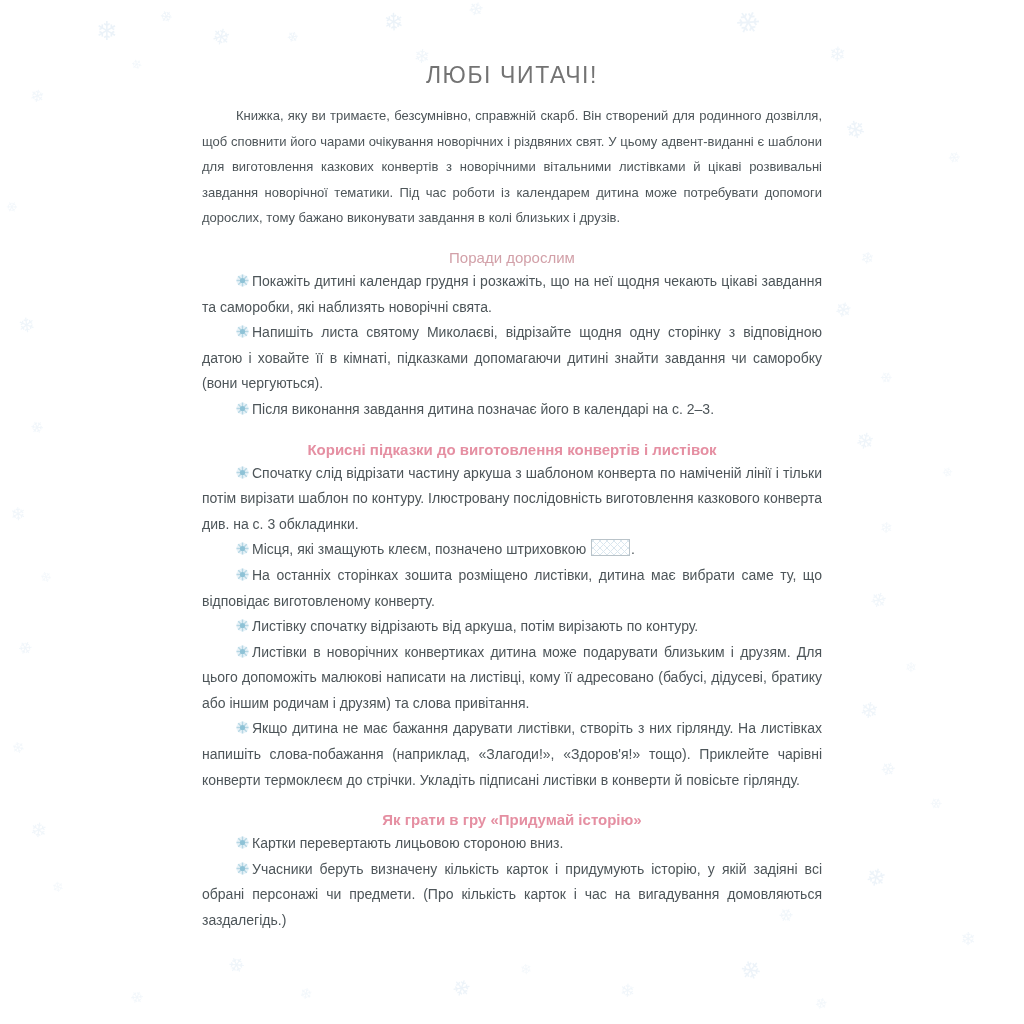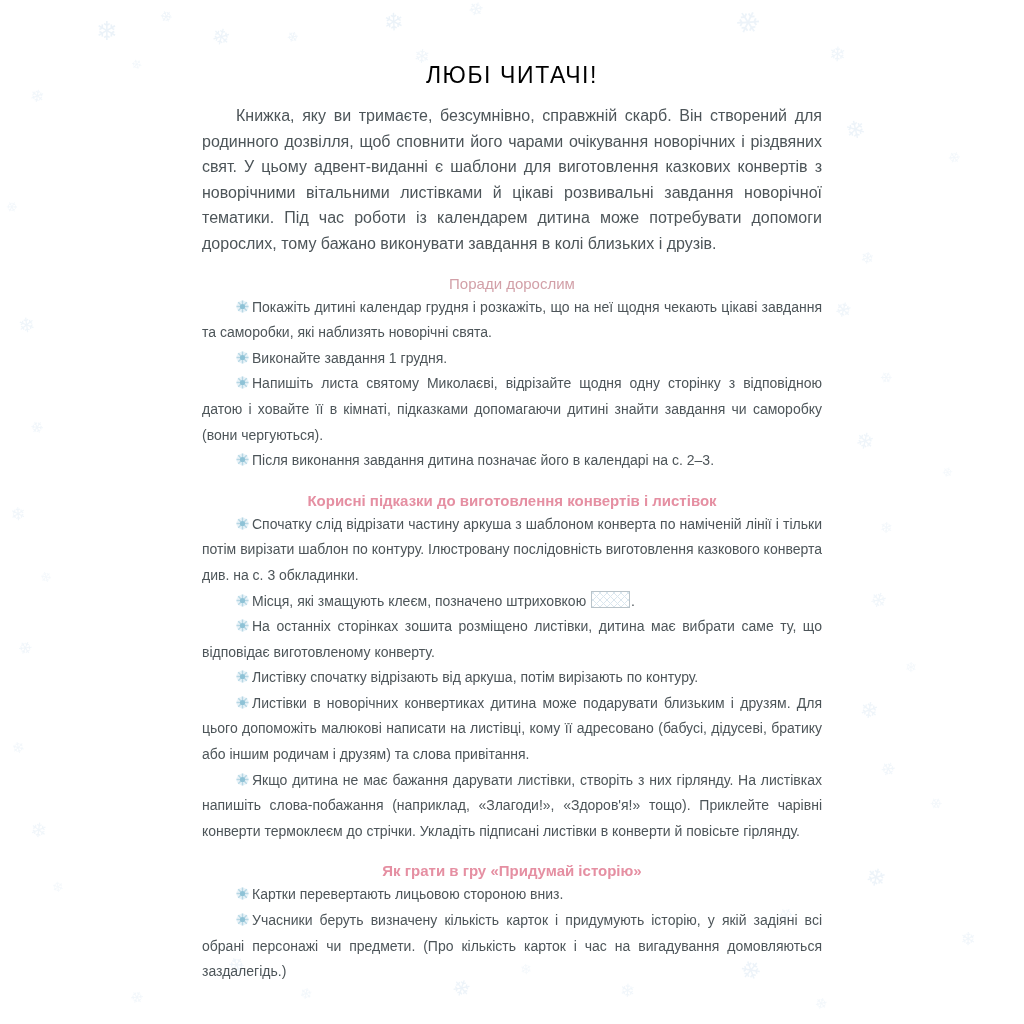--- a/index.html
+++ b/index.html
@@ -40,41 +40,41 @@
     margin: 0 auto;
     padding-top: 62px;
   }
 
   .doc-title {
     margin: 0 0 14px 0;
     text-align: center;
     font-size: 23px;
     font-weight: 400;
     letter-spacing: 1.6px;
-    color: #000000;
+    color: #737373;
   }
 
   .section-heading {
     margin: 18px 0 3px 0;
     text-align: center;
     font-size: 15px;
     font-weight: 400;
     color: #d99aa6;
   }
   .section-heading.rose {
     color: #e58fa2;
     font-weight: bold;
   }
   .section-heading.mauve {
     color: #d2a0a8;
   }
 
   p.body-text {
     margin: 0;
-    font-size: 16px;
+    font-size: 13px;
     line-height: 25.6px;
     color: #4d5559;
     text-align: justify;
     text-indent: 34px;
     hyphens: manual;
   }
 
   
   .bullet-para {
     position: relative;
@@ -189,32 +189,20 @@
     <circle cx="6.5" cy="6.5" r="6.1" fill="#eaf4f9"></circle>
     <line x1="8.70" y1="6.50" x2="12.50" y2="6.50" stroke="#b6d7e4" stroke-width="1.5"></line>
               <line x1="8.06" y1="8.06" x2="10.74" y2="10.74" stroke="#b6d7e4" stroke-width="1.5"></line>
               <line x1="6.50" y1="8.70" x2="6.50" y2="12.50" stroke="#b6d7e4" stroke-width="1.5"></line>
               <line x1="4.94" y1="8.06" x2="2.26" y2="10.74" stroke="#b6d7e4" stroke-width="1.5"></line>
               <line x1="4.30" y1="6.50" x2="0.50" y2="6.50" stroke="#b6d7e4" stroke-width="1.5"></line>
               <line x1="4.94" y1="4.94" x2="2.26" y2="2.26" stroke="#b6d7e4" stroke-width="1.5"></line>
               <line x1="6.50" y1="4.30" x2="6.50" y2="0.50" stroke="#b6d7e4" stroke-width="1.5"></line>
               <line x1="8.06" y1="4.94" x2="10.74" y2="2.26" stroke="#b6d7e4" stroke-width="1.5"></line>
     <circle cx="6.5" cy="6.5" r="2.6" fill="#8ec2d6"></circle>
-  </svg></span>Виконайте завдання 1 грудня.</p>
-        <p class="bullet-para"><span class="marker"><svg width="13" height="13" viewBox="0 0 13 13" aria-hidden="true">
-    <circle cx="6.5" cy="6.5" r="6.1" fill="#eaf4f9"></circle>
-    <line x1="8.70" y1="6.50" x2="12.50" y2="6.50" stroke="#b6d7e4" stroke-width="1.5"></line>
-              <line x1="8.06" y1="8.06" x2="10.74" y2="10.74" stroke="#b6d7e4" stroke-width="1.5"></line>
-              <line x1="6.50" y1="8.70" x2="6.50" y2="12.50" stroke="#b6d7e4" stroke-width="1.5"></line>
-              <line x1="4.94" y1="8.06" x2="2.26" y2="10.74" stroke="#b6d7e4" stroke-width="1.5"></line>
-              <line x1="4.30" y1="6.50" x2="0.50" y2="6.50" stroke="#b6d7e4" stroke-width="1.5"></line>
-              <line x1="4.94" y1="4.94" x2="2.26" y2="2.26" stroke="#b6d7e4" stroke-width="1.5"></line>
-              <line x1="6.50" y1="4.30" x2="6.50" y2="0.50" stroke="#b6d7e4" stroke-width="1.5"></line>
-              <line x1="8.06" y1="4.94" x2="10.74" y2="2.26" stroke="#b6d7e4" stroke-width="1.5"></line>
-    <circle cx="6.5" cy="6.5" r="2.6" fill="#8ec2d6"></circle>
   </svg></span>Напишіть листа святому Миколаєві, відрізайте щодня одну сторінку з відповідною датою і ховайте її в кімнаті, підказками допомагаючи дитині знайти завдання чи саморобку (вони чергуються).</p>
         <p class="bullet-para"><span class="marker"><svg width="13" height="13" viewBox="0 0 13 13" aria-hidden="true">
     <circle cx="6.5" cy="6.5" r="6.1" fill="#eaf4f9"></circle>
     <line x1="8.70" y1="6.50" x2="12.50" y2="6.50" stroke="#b6d7e4" stroke-width="1.5"></line>
               <line x1="8.06" y1="8.06" x2="10.74" y2="10.74" stroke="#b6d7e4" stroke-width="1.5"></line>
               <line x1="6.50" y1="8.70" x2="6.50" y2="12.50" stroke="#b6d7e4" stroke-width="1.5"></line>
               <line x1="4.94" y1="8.06" x2="2.26" y2="10.74" stroke="#b6d7e4" stroke-width="1.5"></line>
               <line x1="4.30" y1="6.50" x2="0.50" y2="6.50" stroke="#b6d7e4" stroke-width="1.5"></line>
               <line x1="4.94" y1="4.94" x2="2.26" y2="2.26" stroke="#b6d7e4" stroke-width="1.5"></line>
               <line x1="6.50" y1="4.30" x2="6.50" y2="0.50" stroke="#b6d7e4" stroke-width="1.5"></line>

